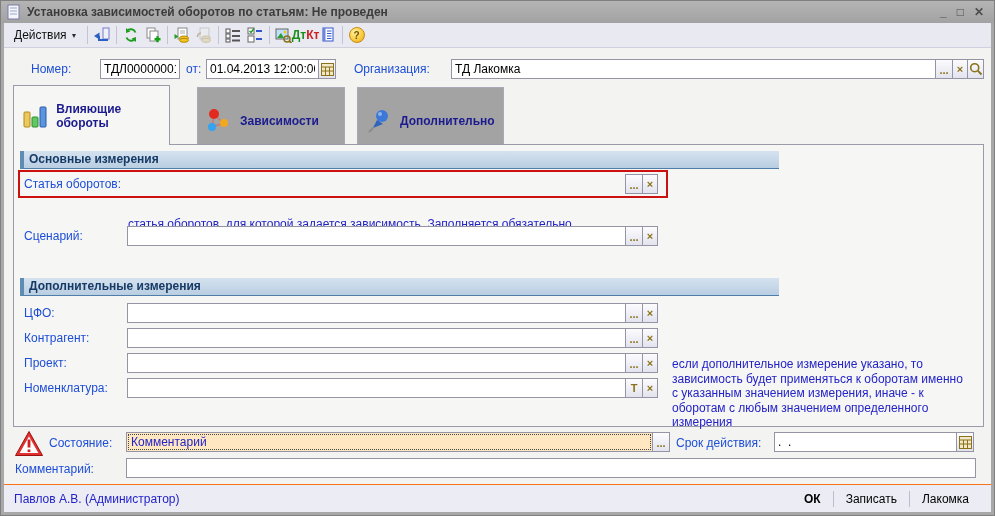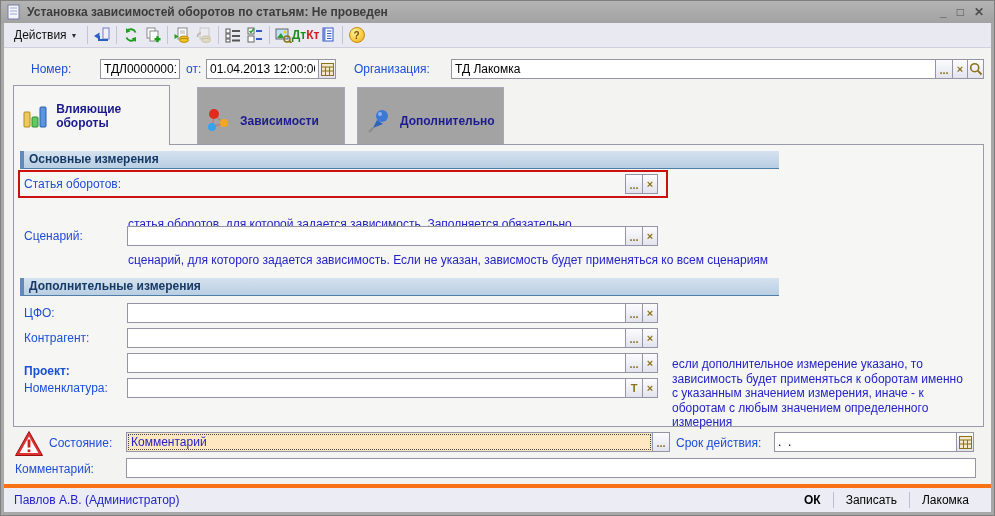--- a/index.html
+++ b/index.html
@@ -62,21 +62,21 @@
     font-size:12px; font-weight:bold; color:#163a66; line-height:17px; padding-left:5px; }
   .hint { position:absolute; font-size:12px; color:#2323c8; white-space:nowrap; }
   .redbox { position:absolute; left:4px; top:25px; width:650px; height:28px;
     border:2px solid #cc1111; z-index:4; pointer-events:none; }
   
   .statefield { position:absolute; left:122px; top:409px; width:527px; height:20px;
     border:1px solid #9494a4; background:#ffe7c1; color:#2323c8; font-size:12px;
     line-height:18px; padding-left:4px; outline:1px dotted #444; outline-offset:-3px;
     overflow:hidden; white-space:nowrap; }
   .statusbar { position:absolute; left:0; right:0; bottom:0; height:28px;
-    background:#ececf4; border-top:4px solid #f97316;
+    background:#ececf4; border-top:1px solid #f97316;
     display:flex; align-items:center; padding:0 10px; }
   .statususer { font-size:12px; color:#2323c8; flex:1; }
   .sb-btn { font-size:12px; color:#000; padding:0 12px; }
   .sb-btn.ok { font-weight:bold; }
   .sb-sep { width:1px; height:16px; background:#bdbdcd; }
   svg { display:block; }
 </style>
 </head>
 <body>
 
@@ -260,35 +260,34 @@
       <div class="redbox"></div>
       <span class="lbl" style="left:10px; top:32px;">Статья оборотов:</span>
       <span class="fbtn" style="left:611px; top:29px;">...</span>
       <span class="fbtn center" style="left:628px; top:29px; width:16px;">×</span>
       <span class="hint" style="left:114px; top:56px;margin-top:16px;">статья оборотов, для которой задается зависимость. Заполняется обязательно</span>
 
       <span class="lbl" style="left:10px; top:84px;">Сценарий:</span>
       <input class="tinput" style="left: 113px; top: 81px; width: 499px;" value="">
       <span class="fbtn" style="left:611px; top:81px;">...</span>
       <span class="fbtn center" style="left:628px; top:81px; width:16px;">×</span>
-      <span class="hint" style="left:114px; top:108px;">сценарий, для которого задается зависимость. Если не указан, зависмость будет применяться ко всем сценариям</span>
 
       <div class="sect" style="top:133px;">Дополнительные измерения</div>
 
       <span class="lbl" style="left:10px; top:161px;">ЦФО:</span>
       <input class="tinput" style="left: 113px; top: 158px; width: 499px;" value="">
       <span class="fbtn" style="left:611px; top:158px;">...</span>
       <span class="fbtn center" style="left:628px; top:158px; width:16px;">×</span>
 
       <span class="lbl" style="left:10px; top:186px;">Контрагент:</span>
       <input class="tinput" style="left: 113px; top: 183px; width: 499px;" value="">
       <span class="fbtn" style="left:611px; top:183px;">...</span>
       <span class="fbtn center" style="left:628px; top:183px; width:16px;">×</span>
 
-      <span class="lbl" style="left:10px; top:219px;font-weight:bold;">Проект:</span>
+      <span class="lbl" style="left:10px; top:211px;">Проект:</span>
       <input class="tinput" style="left: 113px; top: 208px; width: 499px;" value="">
       <span class="fbtn" style="left:611px; top:208px;">...</span>
       <span class="fbtn center" style="left:628px; top:208px; width:16px;">×</span>
 
       <span class="lbl" style="left:10px; top:236px;">Номенклатура:</span>
       <input class="tinput" style="left: 113px; top: 233px; width: 499px;" value="">
       <span class="fbtn center" style="left:611px; top:233px;">T</span>
       <span class="fbtn center" style="left:628px; top:233px; width:16px;">×</span>
 
       <span class="hint" style="left:658px; top:188px; width:300px; white-space:normal; line-height:14.5px;margin-top:24px;">если дополнительное измерение указано, то зависимость будет применяться к оборотам именно с указанным значением измерения, иначе - к оборотам с любым значением определенного измерения</span>

